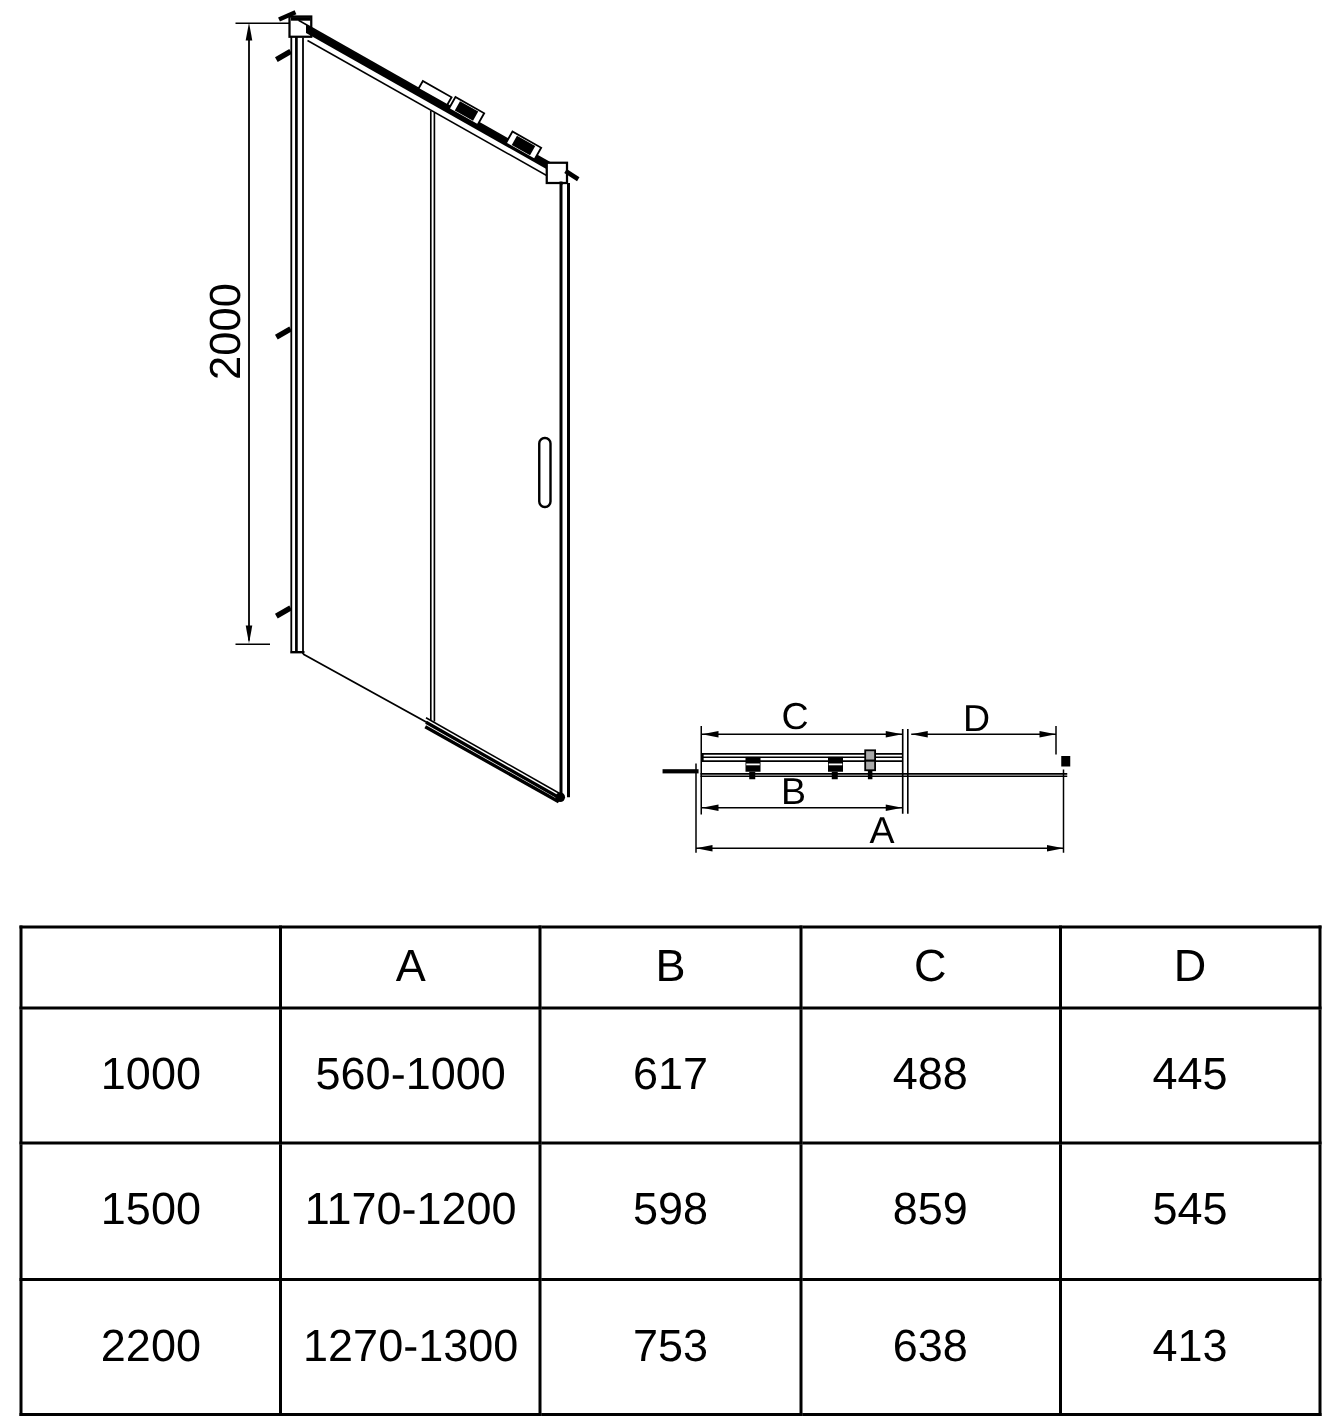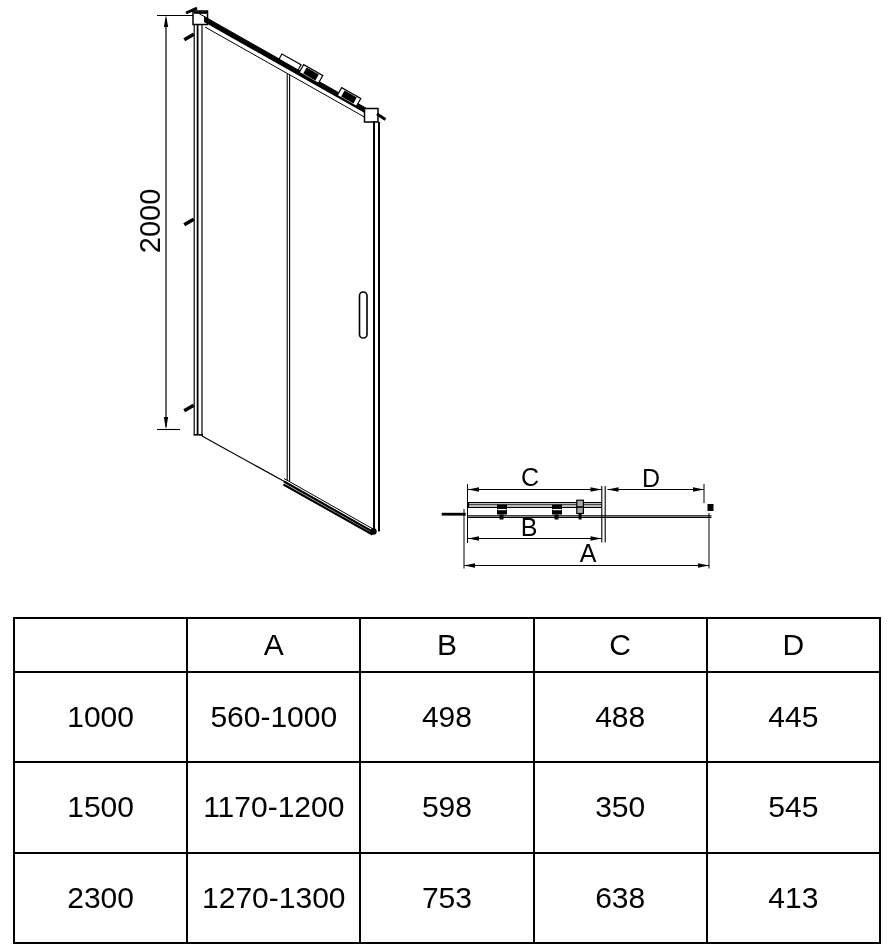--- a/index.html
+++ b/index.html
@@ -201,33 +201,33 @@
           <th>A</th>
           <th>B</th>
           <th>C</th>
           <th>D</th>
         </tr>
       </thead>
       <tbody>
         <tr>
           <td>1000</td>
           <td>560-1000</td>
-          <td>498</td>
+          <td>617</td>
           <td>488</td>
           <td>445</td>
         </tr>
         <tr>
           <td>1500</td>
           <td>1170-1200</td>
           <td>598</td>
-          <td>350</td>
+          <td>859</td>
           <td>545</td>
         </tr>
         <tr>
-          <td>2300</td>
+          <td>2200</td>
           <td>1270-1300</td>
           <td>753</td>
           <td>638</td>
           <td>413</td>
         </tr>
       </tbody>
     </table>
   </div>
 </div>
 

